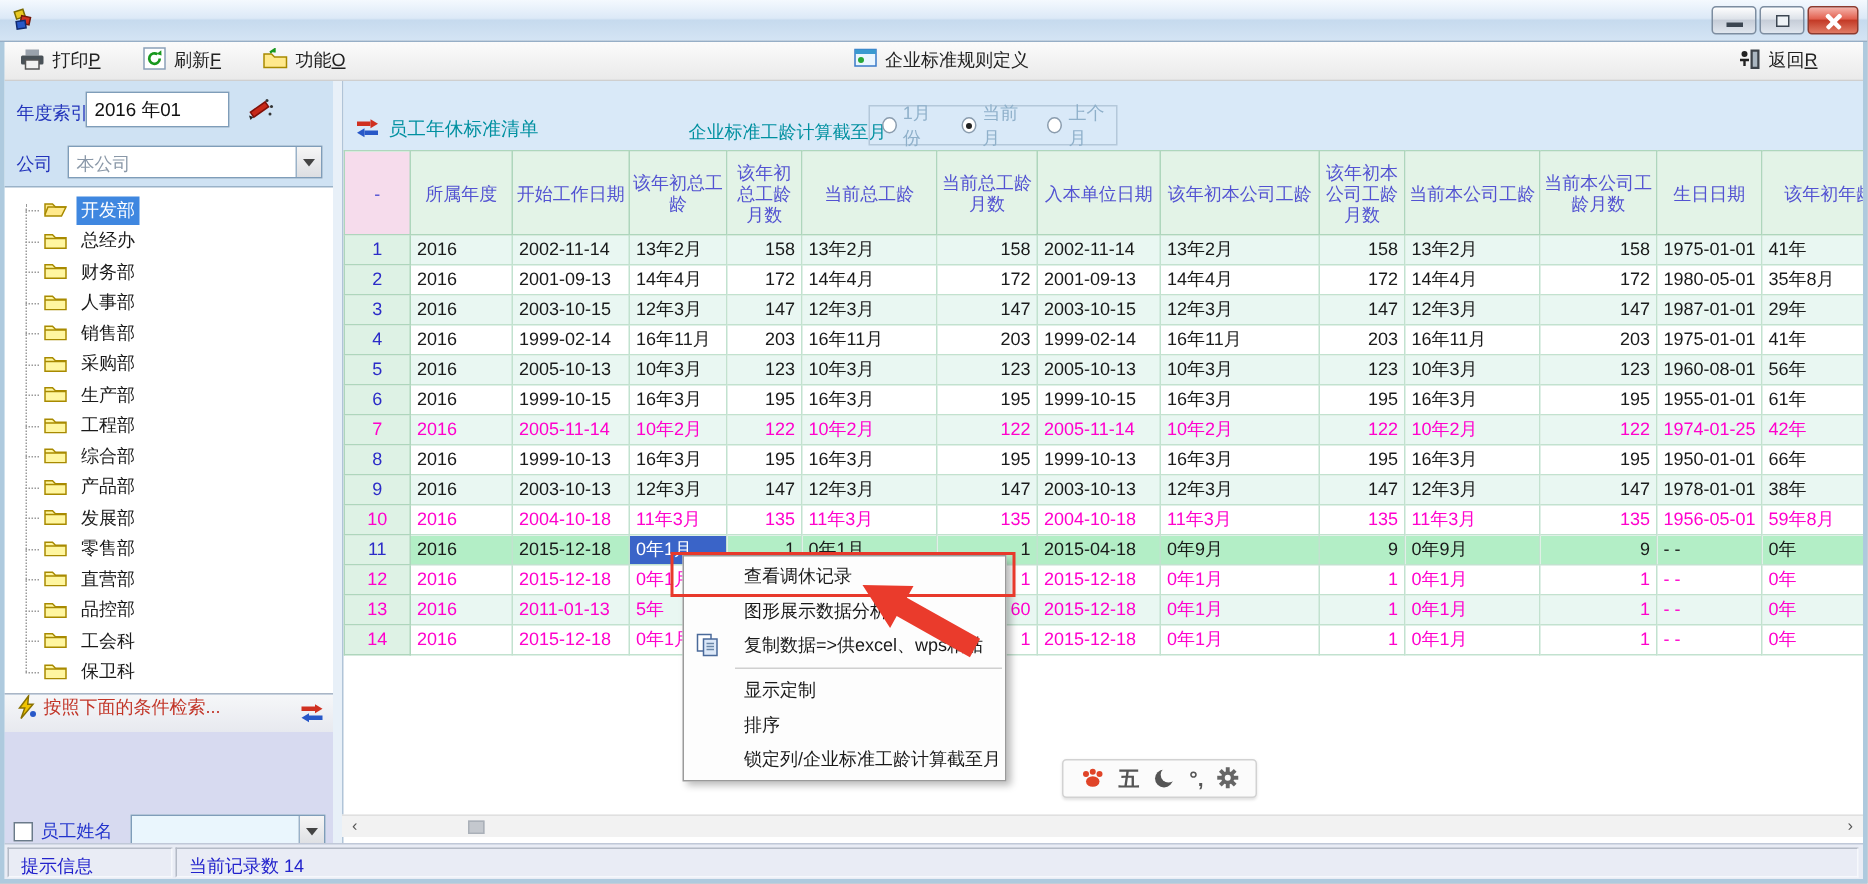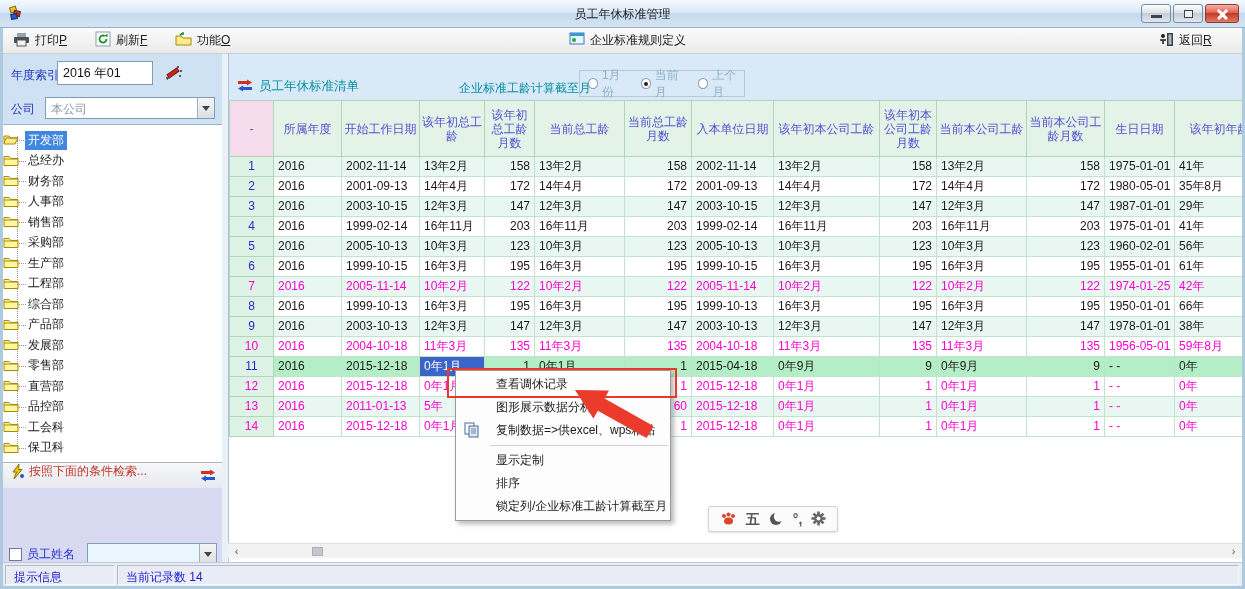--- a/index.html
+++ b/index.html
@@ -37,21 +37,21 @@
     padding:3px 5px;font-size:12.5px;color:#111;}
   .pen-icon{position:absolute;left:160px;top:9px;}
   .combo{position:absolute;height:22px;background:#fff;border:1px solid #7f9db9;display:flex;}
   .combo .val{flex:1;padding:3px 5px;overflow:hidden;white-space:nowrap;}
   .combo .btn{width:17px;border-left:1px solid #9ab2c8;background:linear-gradient(#f6f6f6,#dcdee2);
     display:flex;align-items:center;justify-content:center;}
   .combo .btn i{width:0;height:0;border:4px solid transparent;border-top:5px solid #444;margin-top:4px;}
   .tree{position:absolute;left:0;top:70px;width:219px;height:338px;background:#fff;border-top:1px solid #9ab2c8;overflow:hidden;padding-top:5px;position:absolute;}
   .tree-inner{position:relative;margin-left:0;}
   .tree-inner::before{content:"";position:absolute;left:14px;top:6px;bottom:10px;border-left:1px dotted #9a9a9a;}
-  .tree-item{position:relative;height:20.5px;display:flex;align-items:center;cursor:default;}
+  .tree-item{position:relative;height:20.5px;display:flex;align-items:center;padding-left:26px;cursor:default;}
   .tree-item::before{content:"";position:absolute;left:14px;top:10px;width:9px;border-top:1px dotted #9a9a9a;}
   .tree-item .lbl{margin-left:6px;padding:1px 3px;}
   .tree-item.sel .lbl{background:#3f87e0;color:#fff;}
   .search-header{position:absolute;left:0;top:408px;width:219px;height:26px;background:linear-gradient(#f6f7f9,#e7e9ef);
     border-top:1px solid #aab6c6;display:flex;align-items:flex-start;}
   .search-header .txt{color:#c23528;margin-left:4px;}
   .search-body{position:absolute;left:0;top:434px;width:219px;height:74px;background:#d7daf0;}
   .filter-row{position:absolute;left:0;width:219px;height:24px;display:flex;align-items:center;}
   .checkbox{width:13px;height:13px;background:#fff;border:1px solid #6a7a8a;margin-left:6px;position:relative;}
   .checkbox.checked::after{content:"";position:absolute;left:2px;top:2px;width:7px;height:4px;
@@ -111,21 +111,20 @@
 <div id="window">
 
   <div class="titlebar">
     <span class="appicon">
       <svg width="16" height="16">
           <rect x="2" y="2" width="6" height="5" fill="#e8c820" stroke="#7a6a00" transform="rotate(-18 5 4)"></rect>
           <rect x="6" y="6" width="6" height="5" fill="#d03020" stroke="#701808" transform="rotate(12 9 8)"></rect>
           <rect x="3" y="9" width="6" height="5" fill="#2858c8" stroke="#102a70" transform="rotate(-8 6 11)"></rect>
         </svg>
     </span>
-    <div class="title-text">员工年休标准管理</div>
     <div class="winbtns">
       <div class="winbtn">
           <div class="glyph-min"></div>
         </div>
       <div class="winbtn">
           <div class="glyph-restore"></div>
         </div>
       <div class="winbtn close">
           <div class="glyph-close-a"></div>
           <div class="glyph-close-b"></div>
@@ -481,21 +480,21 @@
               <td style="text-align: left;">2005-10-13</td>
               <td style="text-align: left;">10年3月</td>
               <td style="text-align: right;">123</td>
               <td style="text-align: left;">10年3月</td>
               <td style="text-align: right;">123</td>
               <td style="text-align: left;">2005-10-13</td>
               <td style="text-align: left;">10年3月</td>
               <td style="text-align: right;">123</td>
               <td style="text-align: left;">10年3月</td>
               <td style="text-align: right;">123</td>
-              <td style="text-align: left;">1960-02-01</td>
+              <td style="text-align: left;">1960-08-01</td>
               <td style="text-align: left;">56年</td>
             </tr>
             <tr class="even">
               <td class="rownum">6</td>
               <td style="text-align: left;">2016</td>
               <td style="text-align: left;">1999-10-15</td>
               <td style="text-align: left;">16年3月</td>
               <td style="text-align: right;">195</td>
               <td style="text-align: left;">16年3月</td>
               <td style="text-align: right;">195</td>

